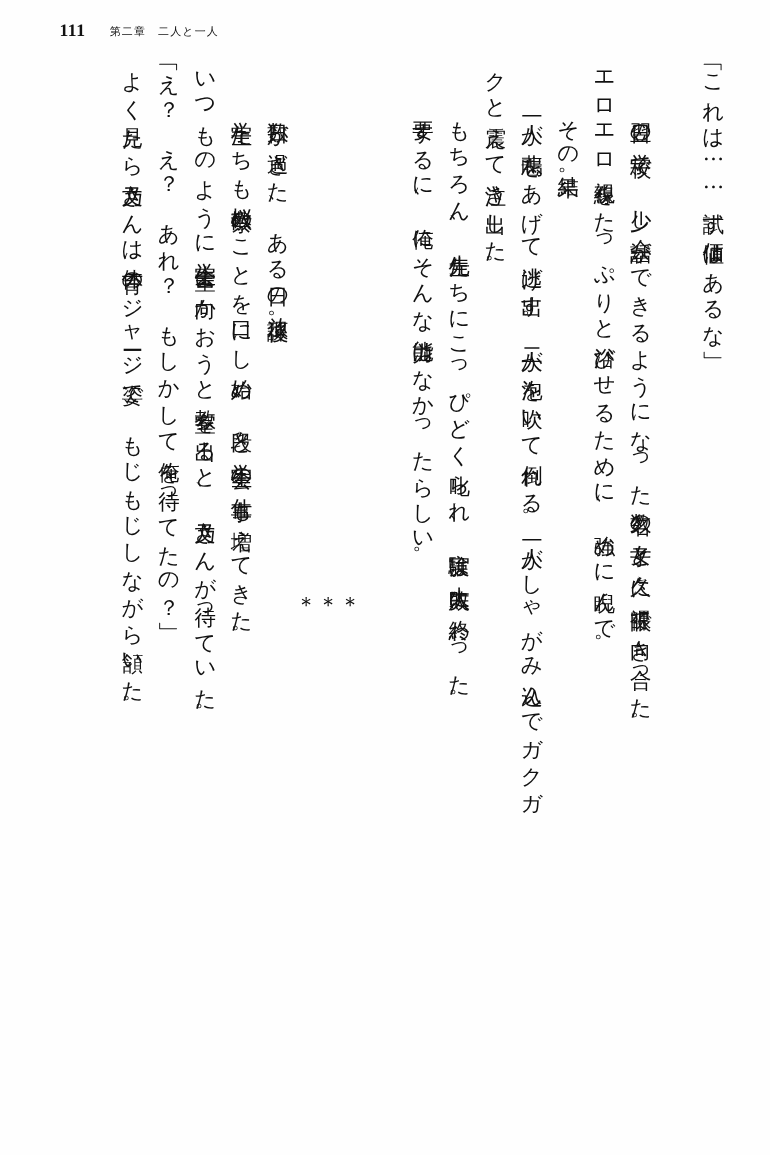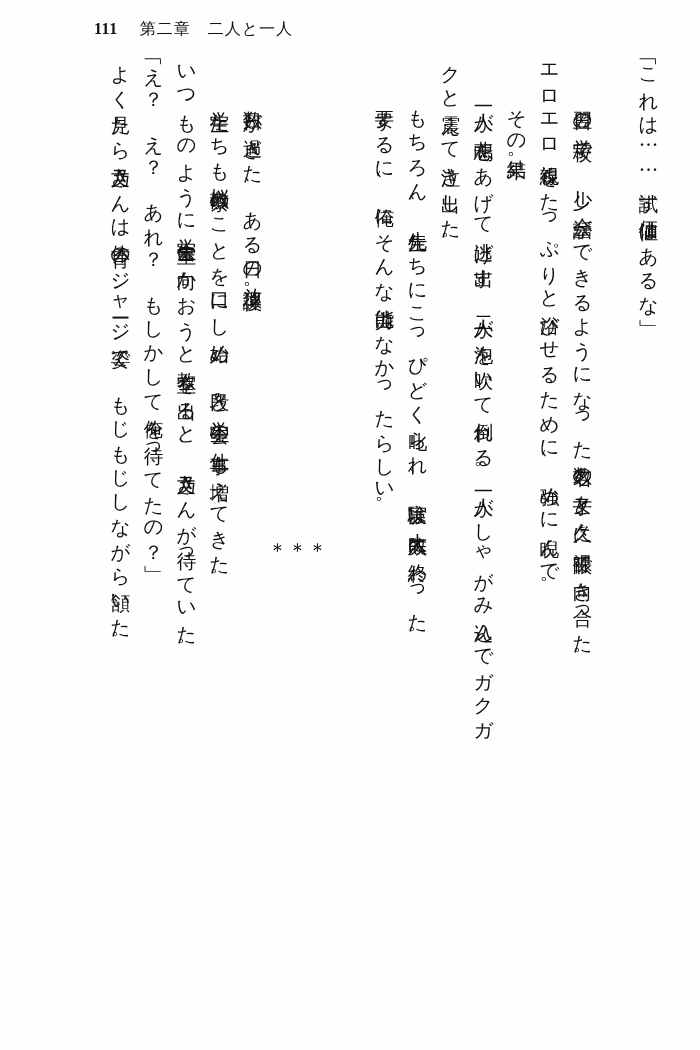--- a/index.html
+++ b/index.html
@@ -25,33 +25,33 @@
 
   
   #header {
     position: absolute;
     top: 14px;
     left: 0;
     width: 700px;
     height: 30px;
     display: flex;
     align-items: center;
-    padding-left: 94px;
+    padding-left: 54px;
     box-sizing: border-box;
     font-size: 15px;
     letter-spacing: 0.5px;
   }
   #header .page-number {
     font-weight: bold;
     font-size: 16px;
     margin-right: 22px;
     font-family: "Liberation Serif", serif;
   }
   #header .chapter-title {
-    font-size: 16px;
+    font-size: 10px;
     letter-spacing: 1px;
   }
 
   
   #body-area {
     position: absolute;
     top: 52px;
     left: 42px;
     width: 616px;
     height: 968px;

